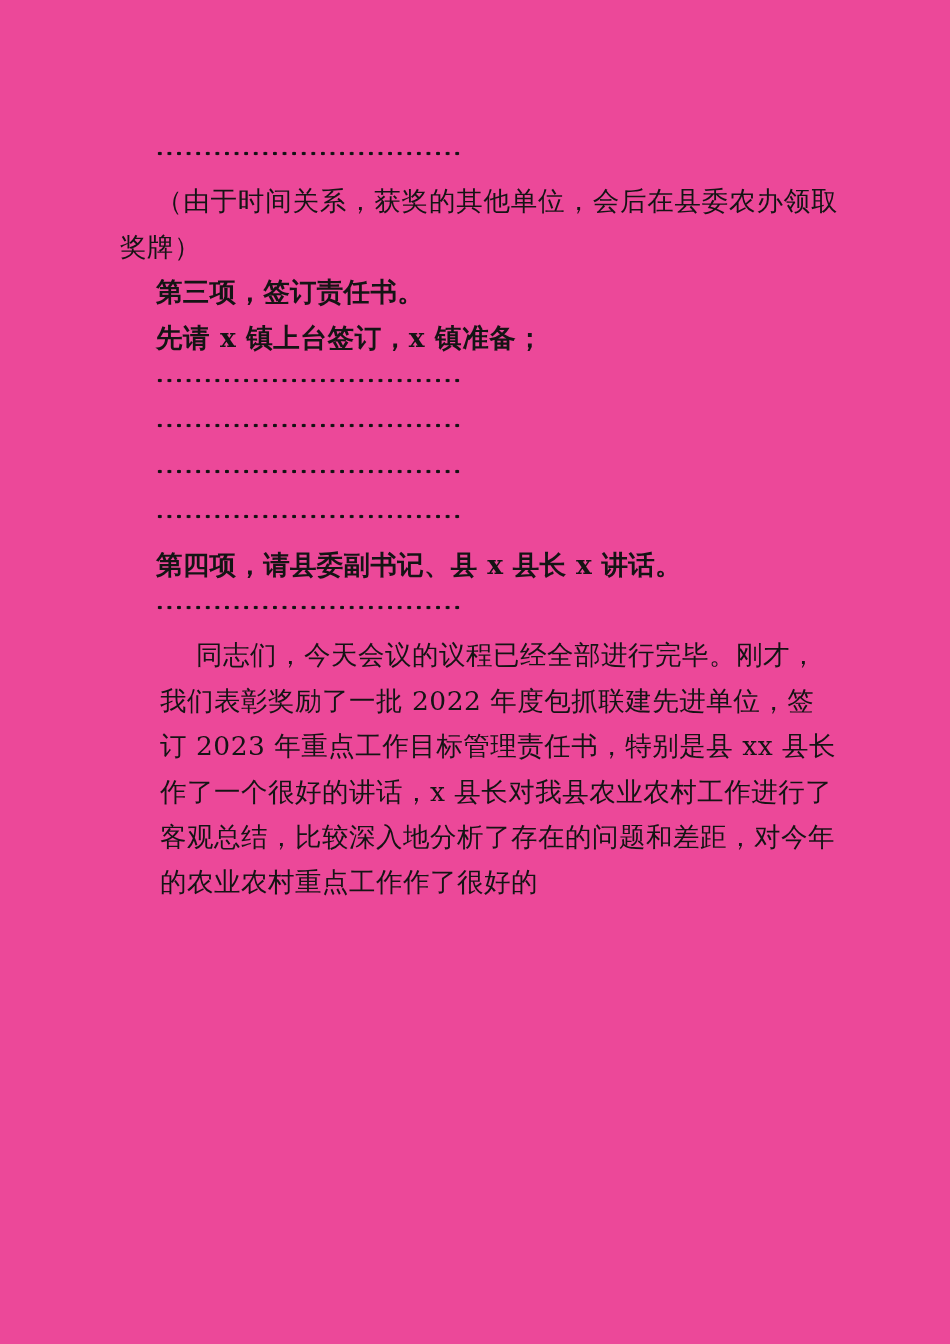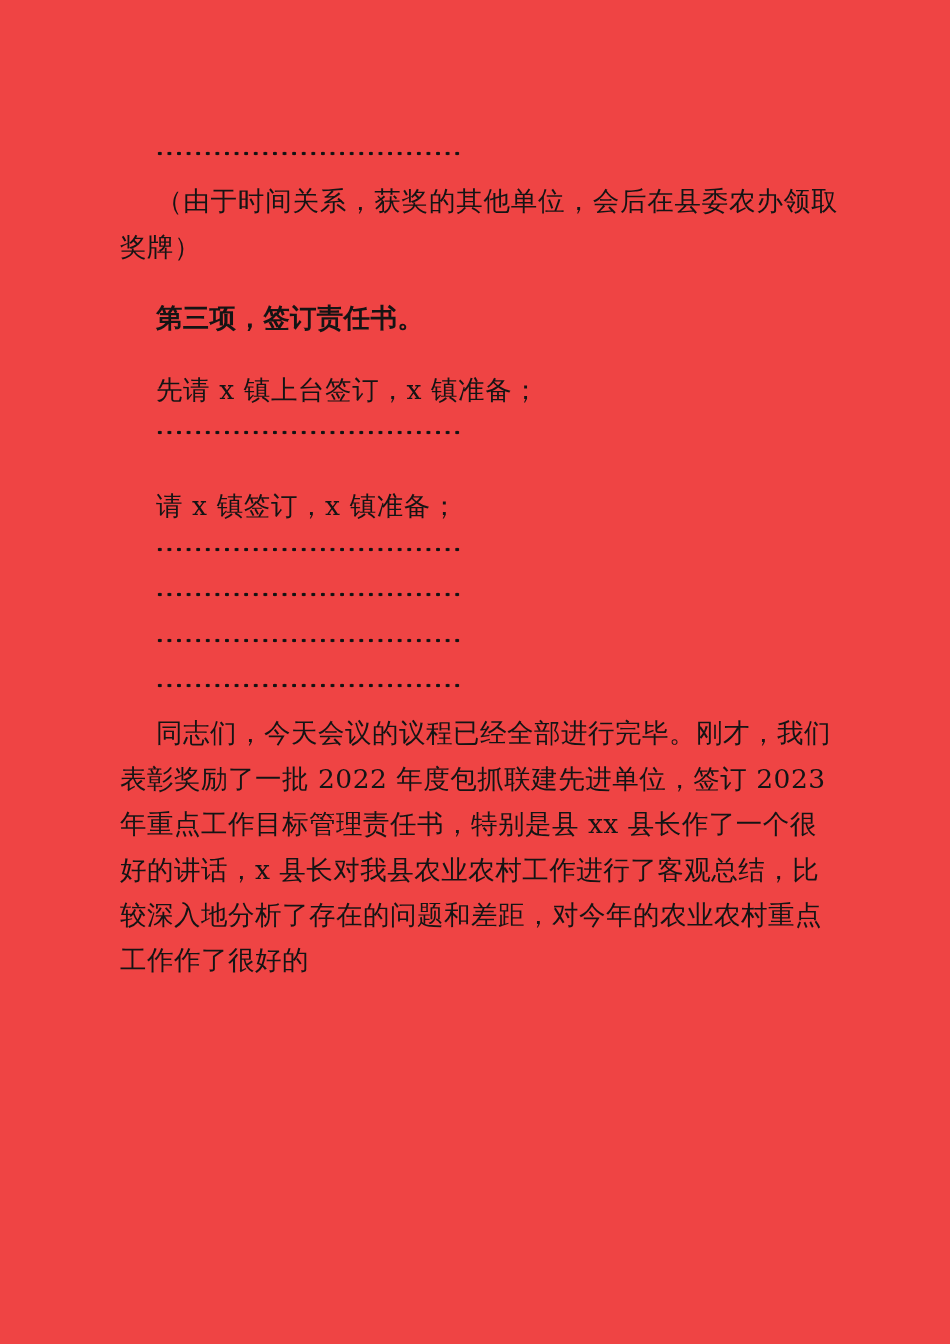--- a/index.html
+++ b/index.html
@@ -10,60 +10,60 @@
   }
   body {
     font-family: "DejaVu Serif", "Liberation Serif", serif;
     color: #111111;
     -webkit-font-smoothing: antialiased;
   }
   .page {
     position: relative;
     width: 950px;
     height: 1344px;
-    background: #ef4444;
+    background: #ec4899;
     overflow: hidden;
     box-sizing: border-box;
   }
   .content {
     position: absolute;
     left: 120px;
     top: 133px;
     width: 718px;
   }
   
   .line {
     font-size: 26.5px;
     line-height: 45.4px;
     letter-spacing: 0.6px;
     color: #141414;
     white-space: nowrap;
-    font-weight: 400;
+    font-weight: 700;
     font-family: "DejaVu Serif", "Liberation Serif", serif;
   }
   .line.indent {
     text-indent: 36px;
-    margin-top: 26px;
   }
   .line.bold {
     font-weight: 700;
     letter-spacing: 0.3px;
   }
   .para {
     font-size: 26.5px;
     line-height: 45.4px;
     letter-spacing: 0.5px;
     color: #141414;
     text-indent: 36px;
     text-align: justify;
     text-justify: inter-character;
     font-family: "DejaVu Serif", "Liberation Serif", serif;
   }
   .para.last {
     text-align: left;
+    margin-left: 40px;
   }
   
   .dots {
     height: 45.4px;
     line-height: 45.4px;
     display: block;
     position: relative;
     padding-left: 35px;
     box-sizing: border-box;
   }
@@ -94,37 +94,37 @@
 
     <div class="line indent bold">第三项，签订责任书。</div>
 
 
     <div class="line indent">先请 x 镇上台签订，x 镇准备；</div>
 
     <div class="dots">
       <span class="dotrow"></span>
     </div>
 
-    <div class="line indent">请 x 镇签订，x 镇准备；</div>
 
     <div class="dots">
       <span class="dotrow"></span>
     </div>
 
 
     <div class="dots">
       <span class="dotrow"></span>
     </div>
 
 
     <div class="dots">
       <span class="dotrow"></span>
     </div>
 
 
+    <div class="line indent bold">第四项，请县委副书记、县 x 县长 x 讲话。</div>
 
     <div class="dots">
       <span class="dotrow"></span>
     </div>
 
     <div class="para last">同志们，今天会议的议程已经全部进行完毕。刚才，我们表彰奖励了一批 2022 年度包抓联建先进单位，签订 2023 年重点工作目标管理责任书，特别是县 xx 县长作了一个很好的讲话，x 县长对我县农业农村工作进行了客观总结，比较深入地分析了存在的问题和差距，对今年的农业农村重点工作作了很好的</div>
 
   </div>
 </div>
 

